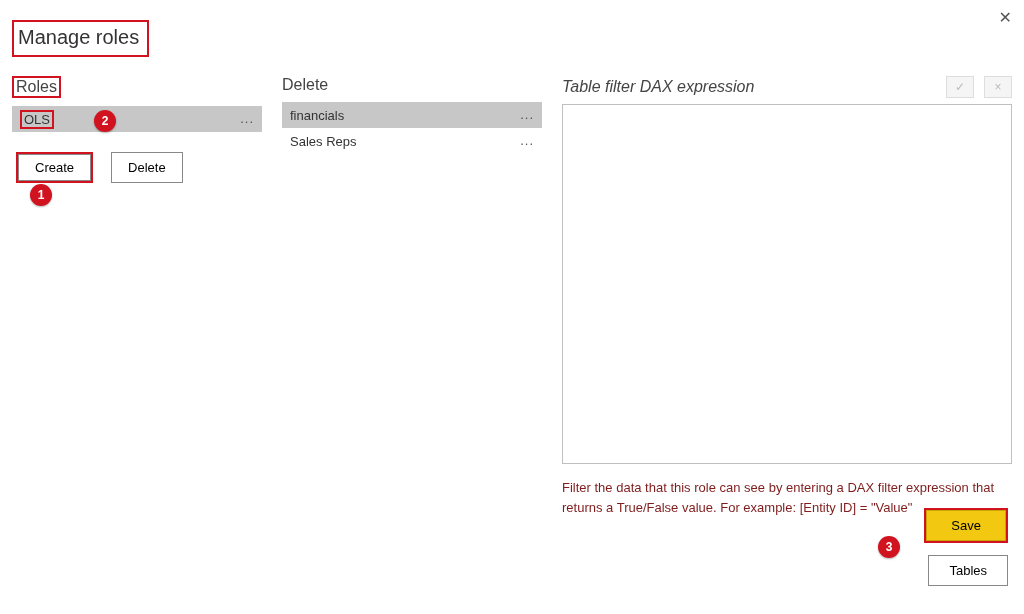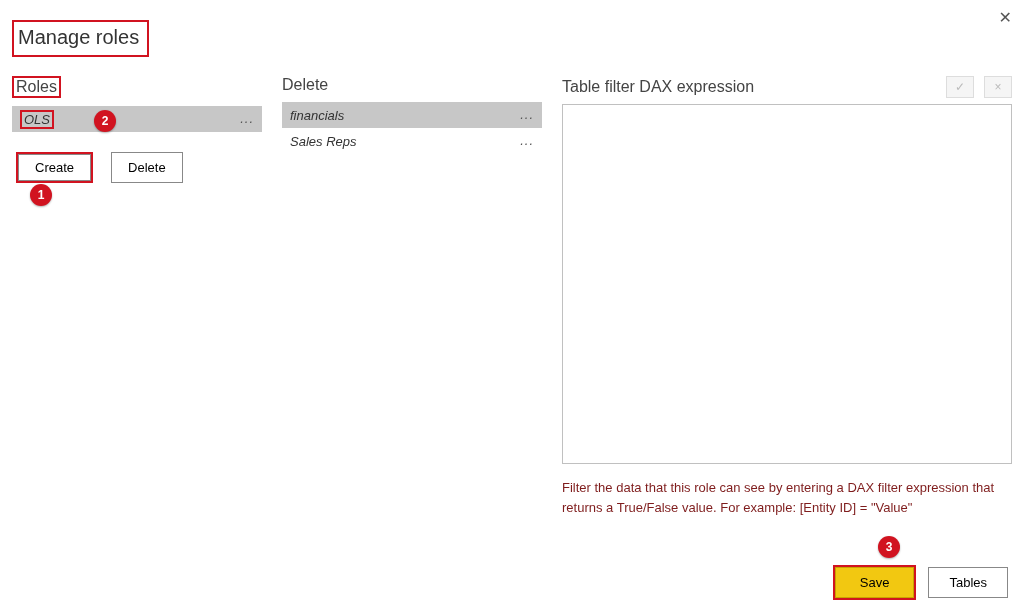--- a/index.html
+++ b/index.html
@@ -46,21 +46,20 @@
       font-weight: 400;
       color: #444;
       margin-bottom: 8px;
     }
     .roles-header {
       display: inline-block;
       padding: 0 2px;
     }
     .list {
       border: none;
-      font-style: italic;
     }
     .list-item {
       display: flex;
       align-items: center;
       justify-content: space-between;
       padding: 4px 8px;
       font-size: 13px;
       height: 26px;
       cursor: pointer;
       position: relative;
@@ -101,20 +100,21 @@
     .expr-head-row {
       display: flex;
       align-items: center;
       justify-content: space-between;
       margin-bottom: 6px;
     }
     .expr-title {
       font-size: 16px;
       font-weight: 400;
       color: #444;
+      font-style: italic;
     }
     .expr-btns {
       display: flex;
       gap: 10px;
     }
     .small-btn {
       width: 28px;
       height: 22px;
       border: 1px solid #ddd;
       background: #f5f5f5;
@@ -138,25 +138,26 @@
     }
     .hint {
       font-size: 13px;
       color: #7f1d1d;
       margin-top: 10px;
       line-height: 1.5;
       max-width: 450px;
     }
     .footer {
       position: absolute;
-      bottom: 14px;
+      bottom: 28px;
       right: 16px;
       display: flex;
       gap: 12px;
-      align-items: center;
+      align-items: flex-end;
+      flex-direction: column;
     }
     .btn-save {
       background: #f2c811;
       border: 1px solid #c9a400;
       padding: 7px 24px;
       font-size: 13px;
       cursor: pointer;
       font-family: inherit;
     }
     .btn-cancel {

